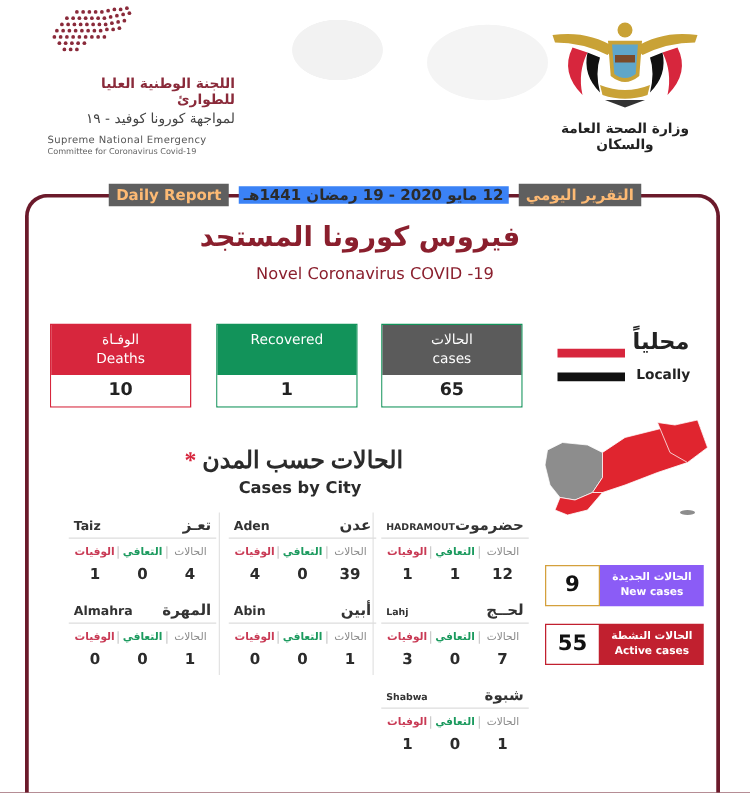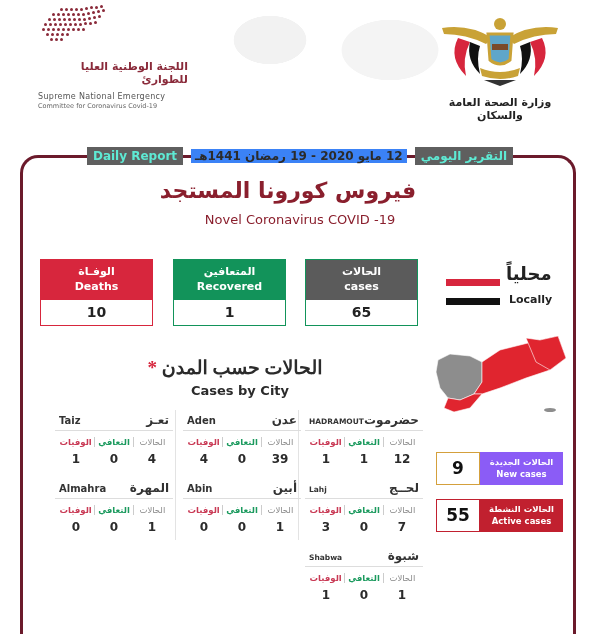--- a/index.html
+++ b/index.html
@@ -32,27 +32,27 @@
   
   .frame {
     position: absolute; left: 20px; top: 155px; width: 556px; height: 500px;
     border: 3px solid #6b1a2b; border-bottom: none;
     border-radius: 18px 18px 0 0;
   }
   .report-bar {
     position: absolute; top: 145px; left: 0; width: 600px; height: 22px;
     display: flex; justify-content: center; align-items: center; gap: 8px;
   }
-  .tag { background: #5f5f5f; color: #5eead4; font-weight: bold; font-size: 12px; padding: 2px 6px; }
+  .tag { background: #5f5f5f; color: #fdba74; font-weight: bold; font-size: 12px; padding: 2px 6px; }
   .date { font-weight: bold; font-size: 12px; color: #2b2b2b; background: #3b82f6; padding: 0 4px; direction: rtl; }
   .title-ar { position: absolute; top: 178px; left: 0; width: 576px; text-align: center; font-size: 22px; font-weight: bold; color: #8a1f2d; direction: rtl; }
   .title-en { position: absolute; top: 212px; left: 0; width: 600px; text-align: center; font-size: 13px; font-weight: normal; color: #8a1f2d; }
   
   .card { position: absolute; top: 259px; width: 113px; height: 67px; border: 1.5px solid; }
-  .card .head { height: 40px; color: #fff; text-align: center; font-weight: bold; font-size: 11px; line-height: 15px; padding-top: 4px; }
+  .card .head { height: 40px; color: #fff; text-align: center; font-weight: normal; font-size: 11px; line-height: 15px; padding-top: 4px; }
   .card .val { height: 25px; text-align: center; font-weight: bold; font-size: 14px; line-height: 25px; color: #222; background: #fff; }
   
   .flag { position: absolute; left: 446px; width: 54px; height: 7px; }
   .locally-ar { position: absolute; left: 506px; top: 263px; font-size: 18px; font-weight: bold; color: #222; }
   .locally-en { position: absolute; left: 509px; top: 293px; font-size: 11px; font-weight: bold; color: #222; }
   
   .cbc-ar { position: absolute; top: 356px; left: 135px; width: 200px; text-align: center; font-size: 19px; font-weight: bold; color: #2b2b2b; direction: rtl; font-family: Liberation Serif, serif; }
   .cbc-star { color: #d7263d; }
   .cbc-en { position: absolute; top: 383px; left: 140px; width: 200px; text-align: center; font-size: 13px; font-weight: bold; color: #2b2b2b; }
   .city { position: absolute; width: 118px; }
@@ -135,20 +135,21 @@
       <span style="left: 6px; top: 25px;"></span>
       <span style="left: 11px; top: 25px;"></span>
       <span style="left: 16px; top: 25px;"></span>
       <span style="left: 21px; top: 25px;"></span>
       <span style="left: 26px; top: 25px;"></span>
       <span style="left: 10px; top: 30px;"></span>
       <span style="left: 15px; top: 30px;"></span>
       <span style="left: 20px; top: 30px;"></span>
     </div>
   <div class="ar1">اللجنة الوطنية العليا للطوارئ</div>
+  <div class="ar2">لمواجهة كورونا كوفيد - ١٩</div>
   <div class="en1">Supreme National Emergency</div>
   <div class="en2">Committee for Coronavirus Covid-19</div>
 </div>
 
 <div class="ministry">
   <div class="emblem">
     <svg width="120" height="80" viewBox="0 0 120 80">
       <path d="M18 28 Q8 48 26 66 Q22 48 30 32 Z" fill="#d7263d"></path>
       <path d="M102 28 Q112 48 94 66 Q98 48 90 32 Z" fill="#d7263d"></path>
       <path d="M30 32 Q26 50 40 64 Q36 48 40 36 Z" fill="#111"></path>
@@ -178,21 +179,20 @@
 
 <div class="card" style="left:40px;border-color:#d7263d">
   <div class="head" style="background:#d7263d">
     <div>الوفـاة</div>
     <div>Deaths</div>
   </div>
   <div class="val">10</div>
 </div>
 <div class="card" style="left:173px;border-color:#12935a">
   <div class="head" style="background:#12935a">
-    <div>المتعافين</div>
     <div>Recovered</div>
   </div>
   <div class="val">1</div>
 </div>
 <div class="card" style="left:305px;border-color:#12935a">
   <div class="head" style="background:#5b5b5b">
     <div>الحالات</div>
     <div>cases</div>
   </div>
   <div class="val">65</div>

